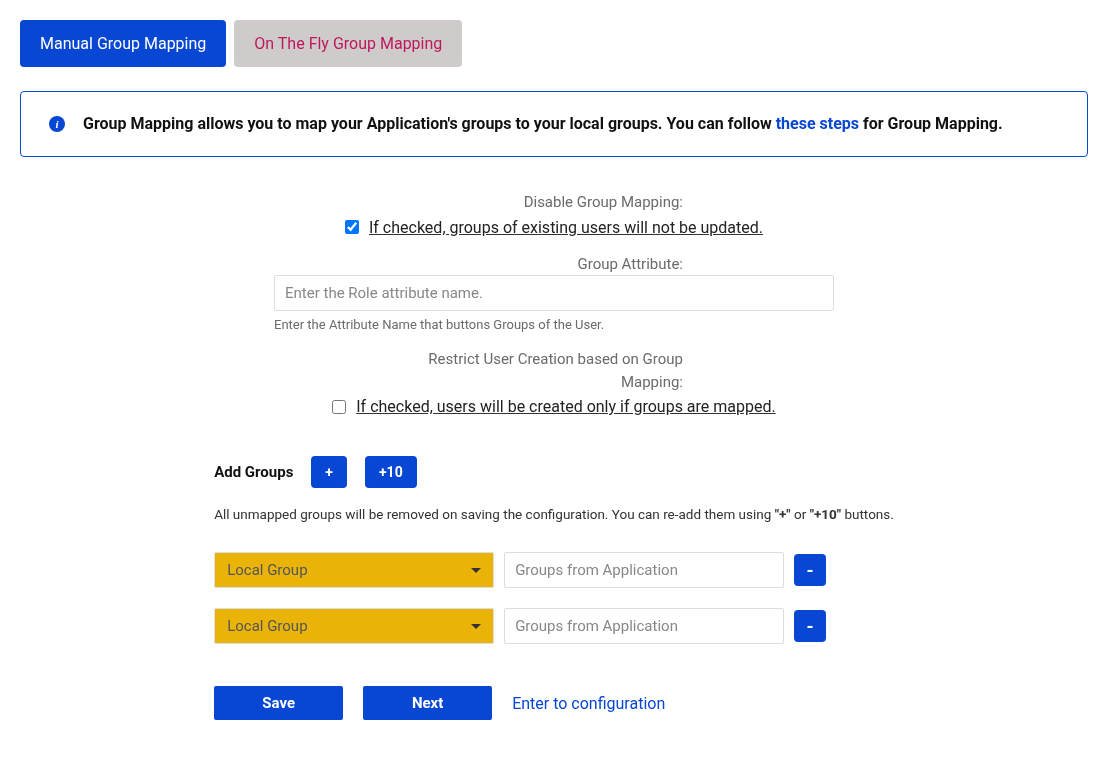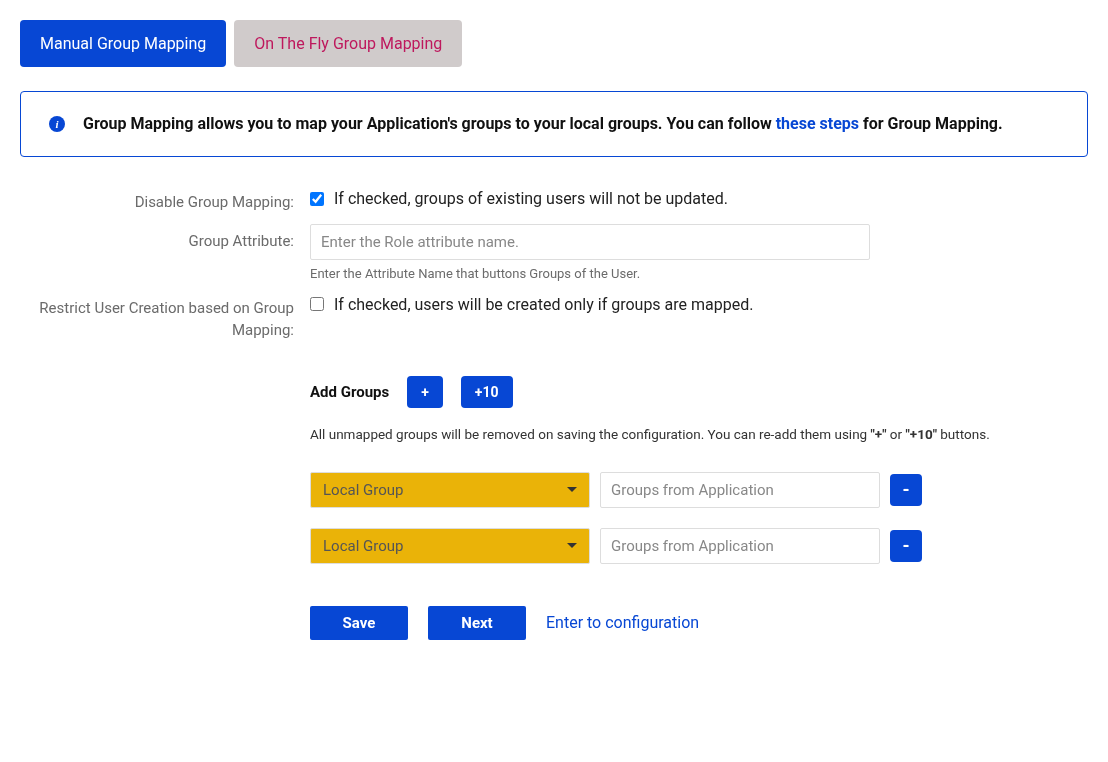--- a/index.html
+++ b/index.html
@@ -69,21 +69,22 @@
       color: #0747d4;
       text-decoration: none;
     }
     .form-area {
       display: flex;
       flex-direction: column;
       gap: 10px;
     }
     .form-row {
       display: flex;
-      align-items: flex-start;
+      align-items: center;
+      flex-direction: column;
     }
     .form-label {
       width: 290px;
       text-align: right;
       padding-right: 16px;
       padding-top: 6px;
       color: #6b6b6b;
       font-size: 15px;
       line-height: 1.5;
     }
@@ -91,20 +92,21 @@
       flex: 1;
       display: flex;
       flex-direction: column;
       gap: 6px;
     }
     .checkbox-row {
       display: flex;
       align-items: center;
       gap: 10px;
       padding-top: 4px;
+      text-decoration: underline;
     }
     .checkbox-row input[type="checkbox"] {
       width: 14px;
       height: 14px;
       cursor: pointer;
     }
     .checkbox-label {
       font-size: 16px;
       color: #222;
     }
@@ -218,21 +220,21 @@
       display: flex;
       align-items: center;
       gap: 20px;
       margin-top: 36px;
     }
     .btn-primary {
       background: #0747d4;
       color: #fff;
       border: none;
       border-radius: 2px;
-      width: 98px;
+      width: 129px;
       height: 34px;
       font-size: 15px;
       font-weight: 700;
       cursor: pointer;
       font-family: inherit;
     }
     .link {
       color: #0747d4;
       text-decoration: none;
       font-size: 16px;

